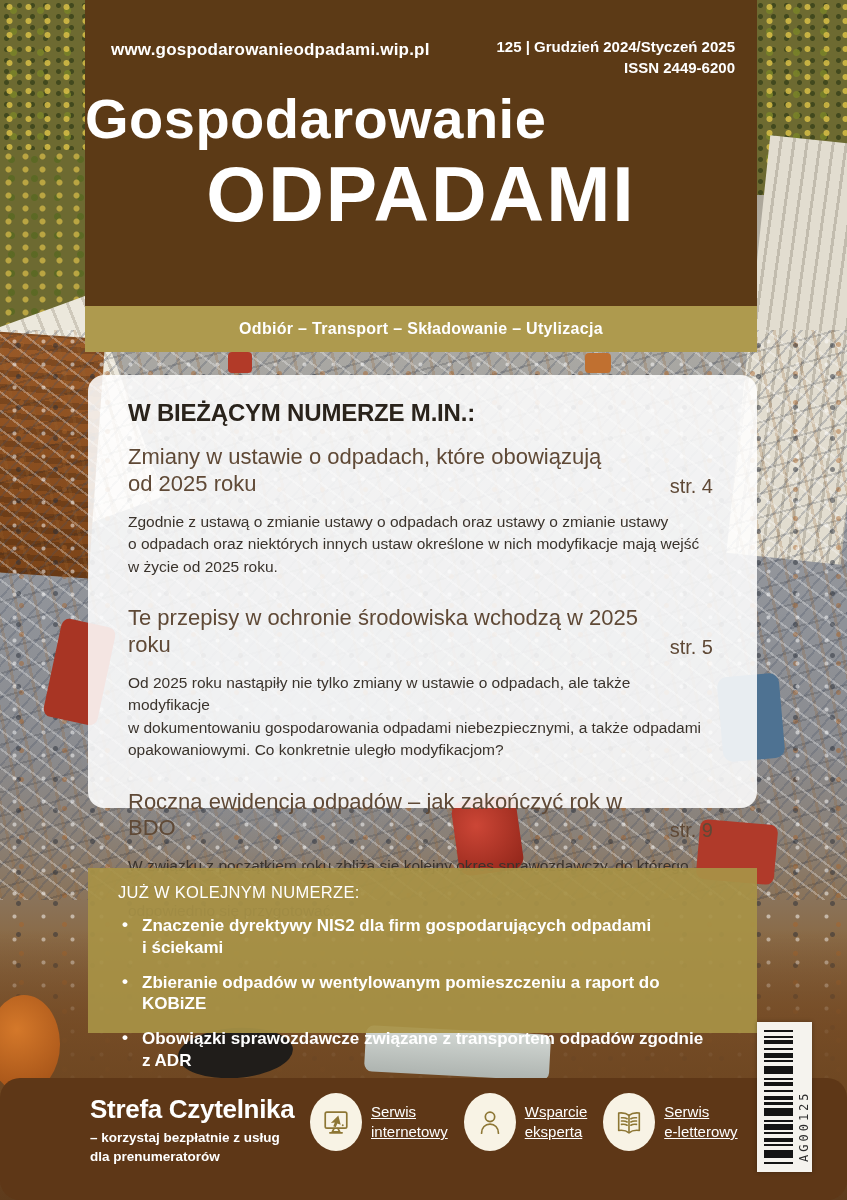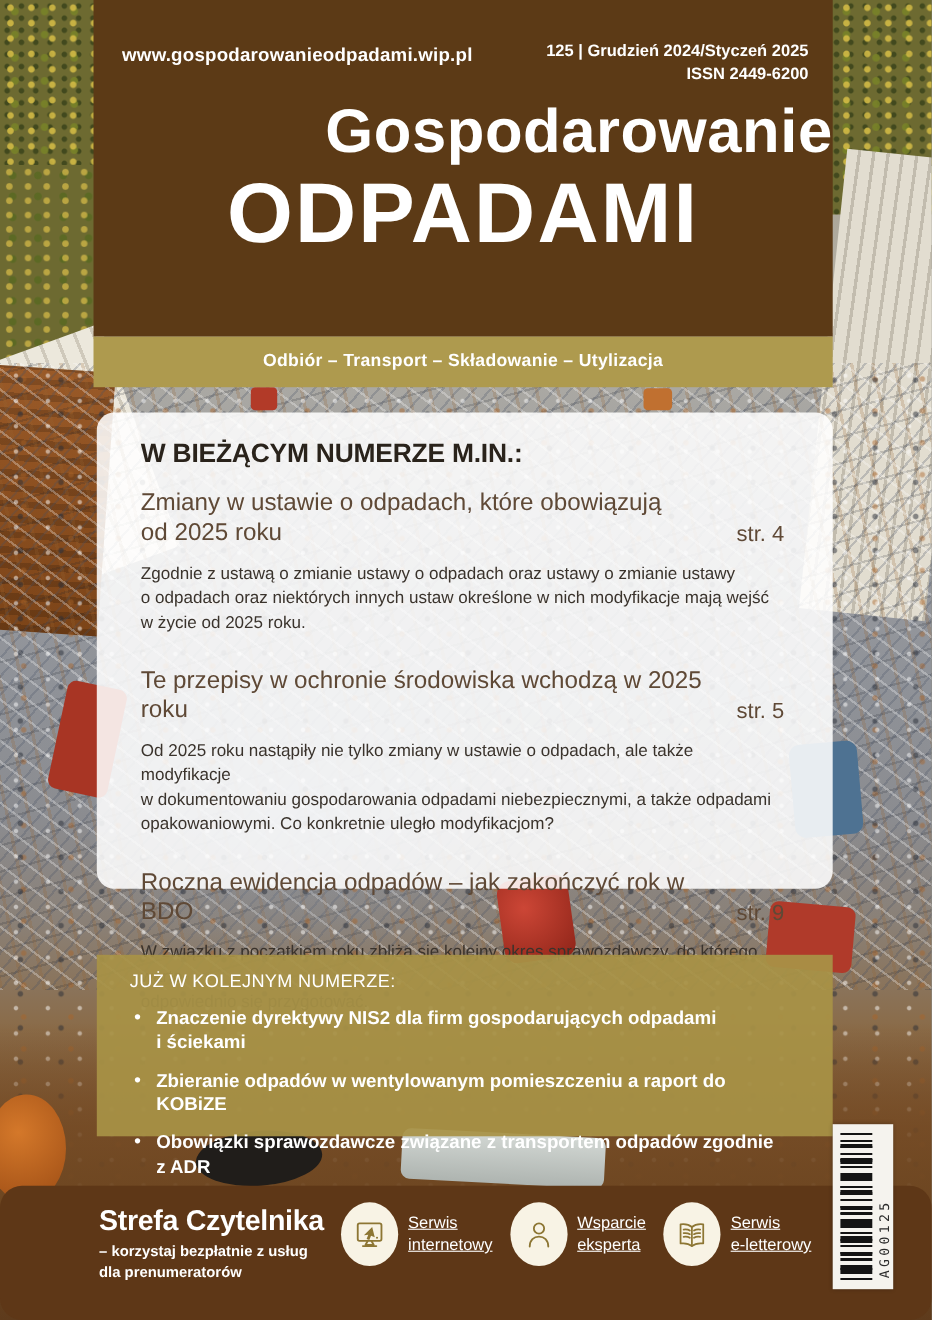--- a/index.html
+++ b/index.html
@@ -49,24 +49,24 @@
   .red4{left:228px;top:352px;width:24px;height:21px;border-radius:4px;background:#b23a28;}
   .orange1{left:585px;top:353px;width:26px;height:20px;border-radius:4px;background:#c07030;}
   .blue-barrel{left:720px;top:675px;width:62px;height:85px;border-radius:10px;transform:rotate(-5deg);background:#4e7292;}
   .orange-ball{left:-12px;top:995px;width:72px;height:98px;border-radius:50%;
         background:radial-gradient(circle at 40% 35%,#d4782a,#9c4c14);}
   .tire{left:178px;top:1028px;width:115px;height:50px;border-radius:50%;transform:rotate(-4deg);background:#201d1a;}
   .door-panel{left:365px;top:1030px;width:185px;height:46px;border-radius:8px;transform:rotate(3deg);
         background:linear-gradient(180deg,#d3d8d4,#aeb4b0);}
 
   
-  #masthead{left:85px;top:0;width:672px;height:306px;background:#5c3a16;color:#fff;}
+  #masthead{left:85px;top:0;width:672px;height:352px;background:#5c3a16;color:#fff;}
   #mast-url{left:26px;top:40px;font-size:17px;font-weight:bold;letter-spacing:.2px;}
   #mast-issue{right:22px;top:36px;text-align:right;font-weight:bold;font-size:15px;line-height:1.4;}
-  #title1{left:0;top:86px;width:672px;text-align:right;font-size:56px;font-weight:bold;letter-spacing:.5px;}
+  #title1{left:0;top:86px;width:672px;text-align:left;font-size:56px;font-weight:bold;letter-spacing:.5px;}
   #title2{left:0;top:150px;width:672px;text-align:center;font-size:77px;font-weight:bold;letter-spacing:2px;}
 
   
   #tagline{left:85px;top:306px;width:672px;height:46px;background:#ae9a4e;color:#fff;
         display:flex;align-items:center;justify-content:center;font-size:16px;font-weight:bold;letter-spacing:.3px;}
 
   
   #toc{left:88px;top:375px;width:669px;height:433px;border-radius:16px;
         background:rgba(255,255,255,.87);box-sizing:border-box;padding:24px 44px 20px 40px;}
   .toc-heading{font-size:24px;font-weight:bold;color:#2a231b;letter-spacing:-.2px;}

